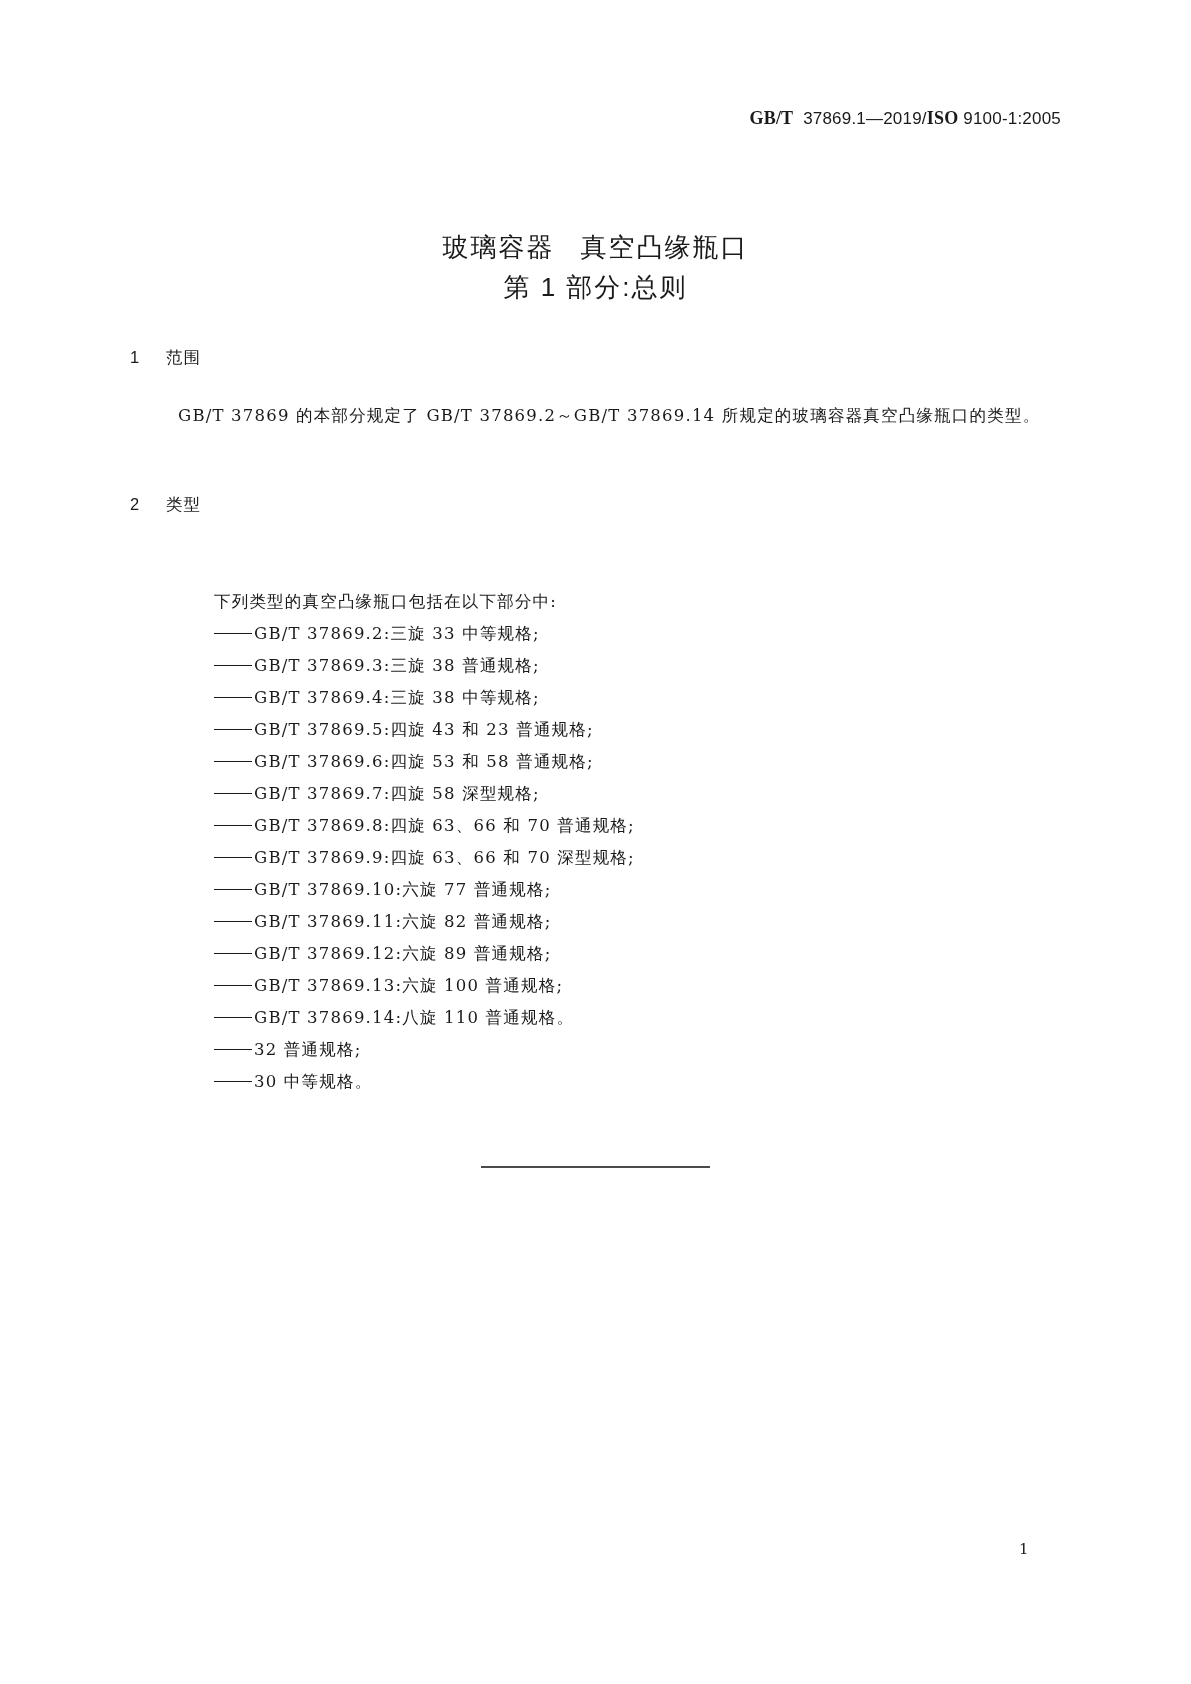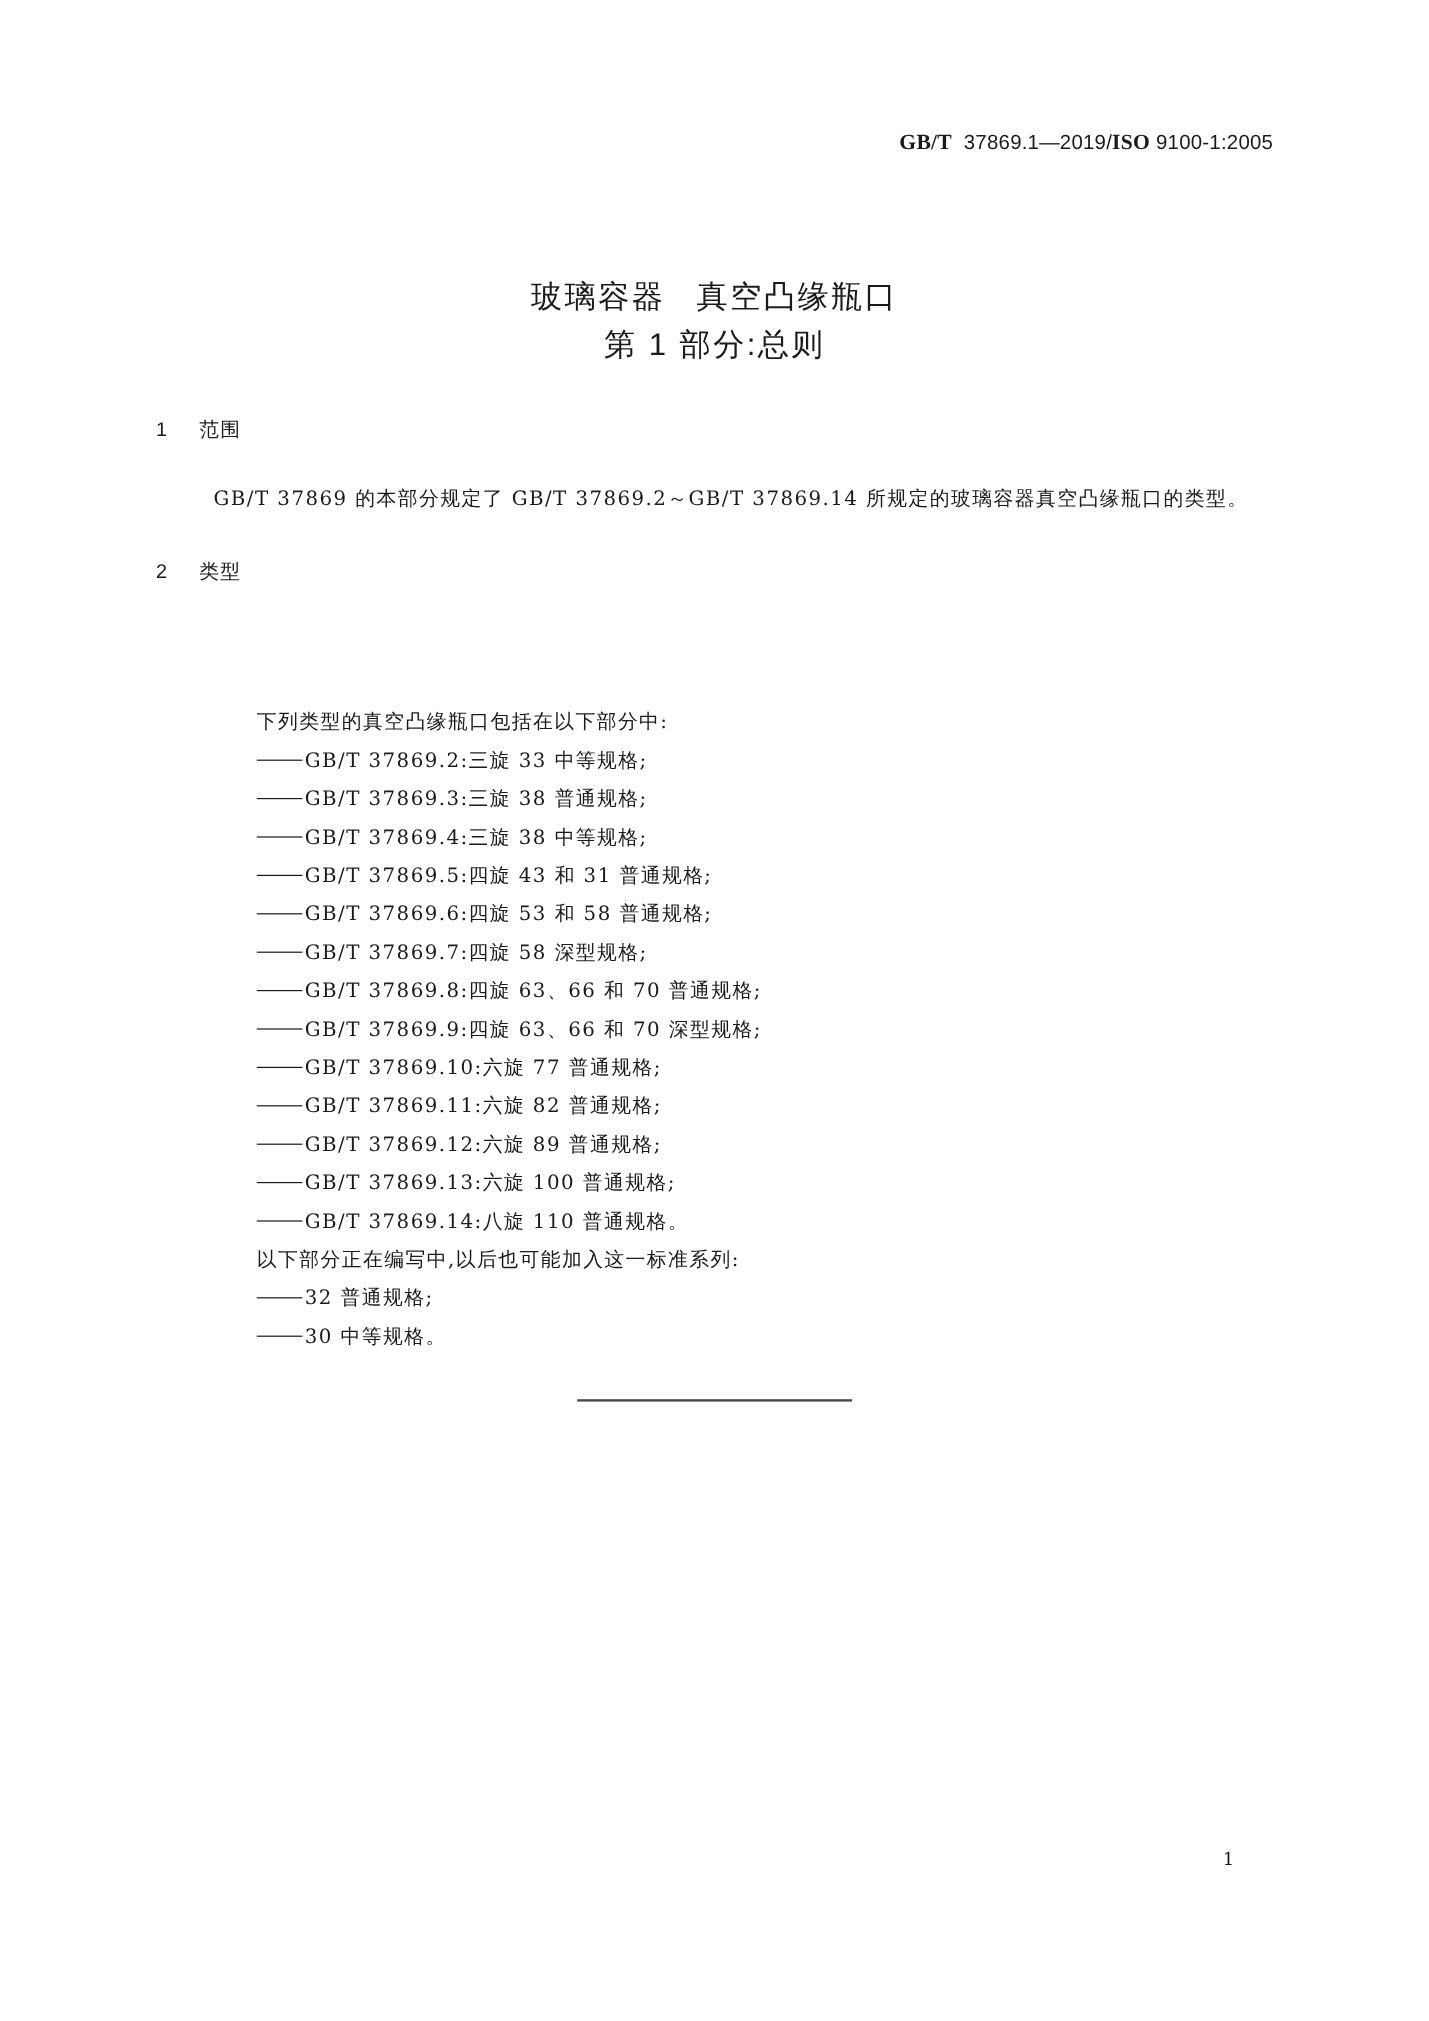--- a/index.html
+++ b/index.html
@@ -61,39 +61,38 @@
 </div>
 
 <div class="section-heading" style="top:347px;">
   <span class="num">1</span><span>范围</span>
 </div>
 
 <div class="para" style="top:400px;">
   <span class="indent"></span><span>GB/T 37869 的本部分规定了 GB/T 37869.2～GB/T 37869.14 所规定的玻璃容器真空凸缘瓶口的类型。</span>
 </div>
 
-<div class="section-heading" style="top:466px;">
+<div class="section-heading" style="top:494px;">
   <span class="num">2</span><span>类型</span>
 </div>
 
 <div class="list">
   <div class="line">下列类型的真空凸缘瓶口包括在以下部分中:</div>
   <div class="line"><span class="dash"></span><span>GB/T 37869.2:三旋 33 中等规格;</span></div>
   <div class="line"><span class="dash"></span><span>GB/T 37869.3:三旋 38 普通规格;</span></div>
   <div class="line"><span class="dash"></span><span>GB/T 37869.4:三旋 38 中等规格;</span></div>
-  <div class="line"><span class="dash"></span><span>GB/T 37869.5:四旋 43 和 31 普通规格;</span></div>
+  <div class="line"><span class="dash"></span><span>GB/T 37869.5:四旋 43 和 23 普通规格;</span></div>
   <div class="line"><span class="dash"></span><span>GB/T 37869.6:四旋 53 和 58 普通规格;</span></div>
   <div class="line"><span class="dash"></span><span>GB/T 37869.7:四旋 58 深型规格;</span></div>
   <div class="line"><span class="dash"></span><span>GB/T 37869.8:四旋 63、66 和 70 普通规格;</span></div>
   <div class="line"><span class="dash"></span><span>GB/T 37869.9:四旋 63、66 和 70 深型规格;</span></div>
   <div class="line"><span class="dash"></span><span>GB/T 37869.10:六旋 77 普通规格;</span></div>
   <div class="line"><span class="dash"></span><span>GB/T 37869.11:六旋 82 普通规格;</span></div>
   <div class="line"><span class="dash"></span><span>GB/T 37869.12:六旋 89 普通规格;</span></div>
   <div class="line"><span class="dash"></span><span>GB/T 37869.13:六旋 100 普通规格;</span></div>
   <div class="line"><span class="dash"></span><span>GB/T 37869.14:八旋 110 普通规格。</span></div>
-  <div class="line">以下部分正在编写中,以后也可能加入这一标准系列:</div>
   <div class="line"><span class="dash"></span><span>32 普通规格;</span></div>
   <div class="line"><span class="dash"></span><span>30 中等规格。</span></div>
 </div>
 
 <div class="end-rule"></div>
 
 <div class="page-number">1</div>
 
 </body></html>

